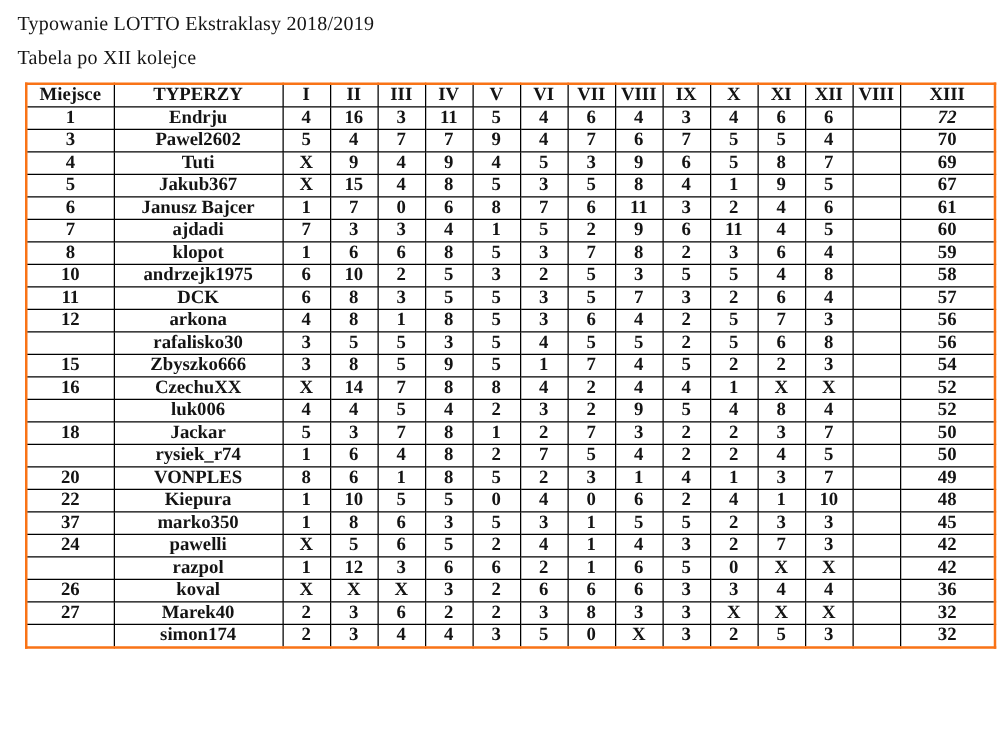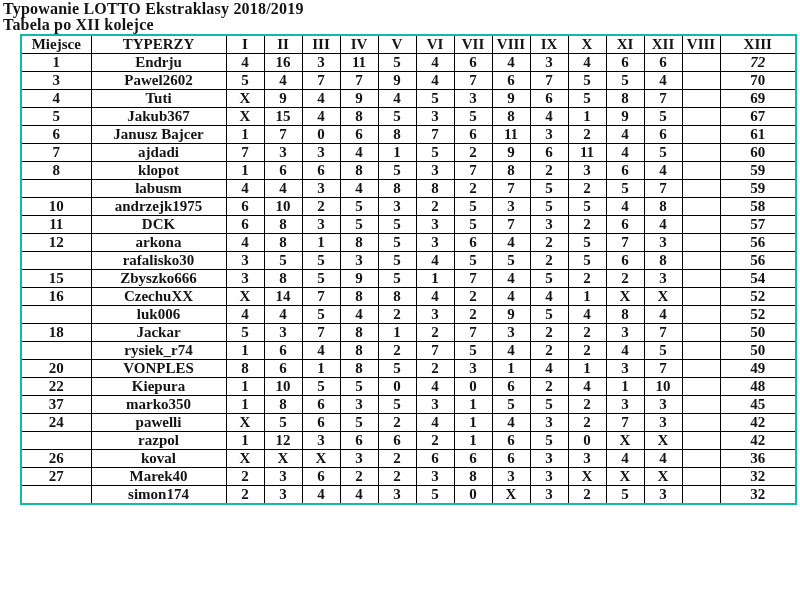--- a/index.html
+++ b/index.html
@@ -2,34 +2,34 @@
 <html><head>
 <meta charset="utf-8">
 <style>
   html,body{margin:0;padding:0;background:#fff;}
   .page{
     width:800px;height:598px;background:#fff;overflow:hidden;
     font-family:"Liberation Serif","DejaVu Serif",serif;
     font-weight:700;color:#141414;position:relative;
   }
   .titles{padding:1px 0 0 3px;}
-  .title,.subtitle{margin:0;font-size:16px;line-height:16px;font-weight:700;letter-spacing:.2px;}
+  .title,.subtitle{margin:11px;font-size:16px;line-height:16px;font-weight:400;letter-spacing:.2px;}
   table.standings{
     border-collapse:collapse;table-layout:fixed;
     margin:1px 0 0 20px;width:771px;
   }
   table.standings th, table.standings td{
     border:1px solid #000;
     height:17px;padding:0;
     font-size:15px;line-height:1;
     text-align:center;vertical-align:middle;
     font-weight:700;color:#141414;
     overflow:hidden;white-space:nowrap;
   }
-  table.standings{border:2px solid #14b8a6;}
+  table.standings{border:2px solid #f97316;}
   th.tl, td.tl{text-align:left;padding-left:5px;}
   td.red{color:#c22f2f;}
   td.blue{color:#3232a8;font-style:italic;}
 </style>
 </head>
 <body>
 
 <div class="page">
   <div class="titles">
     <p class="title">Typowanie LOTTO Ekstraklasy 2018/2019</p>
@@ -196,38 +196,20 @@
           <td>7</td>
           <td>8</td>
           <td>2</td>
           <td>3</td>
           <td>6</td>
           <td>4</td>
           <td></td>
           <td>59</td>
         </tr>
         <tr>
-          <td></td>
-          <td class="tl">labusm</td>
-          <td>4</td>
-          <td>4</td>
-          <td>3</td>
-          <td>4</td>
-          <td>8</td>
-          <td class="red">8</td>
-          <td>2</td>
-          <td>7</td>
-          <td>5</td>
-          <td>2</td>
-          <td>5</td>
-          <td>7</td>
-          <td></td>
-          <td>59</td>
-        </tr>
-        <tr>
           <td>10</td>
           <td class="tl">andrzejk1975</td>
           <td>6</td>
           <td>10</td>
           <td>2</td>
           <td>5</td>
           <td>3</td>
           <td>2</td>
           <td>5</td>
           <td>3</td>

